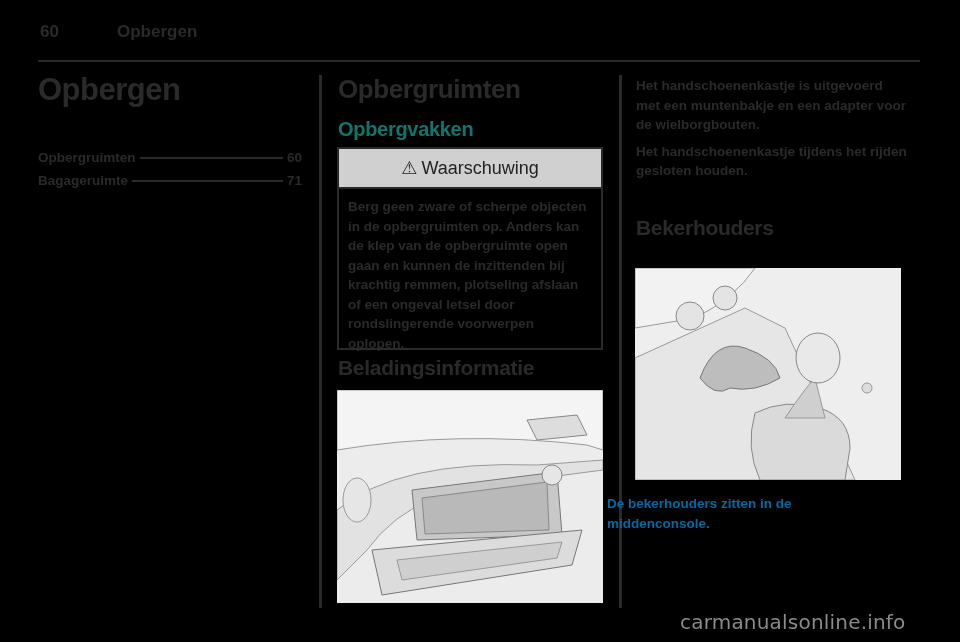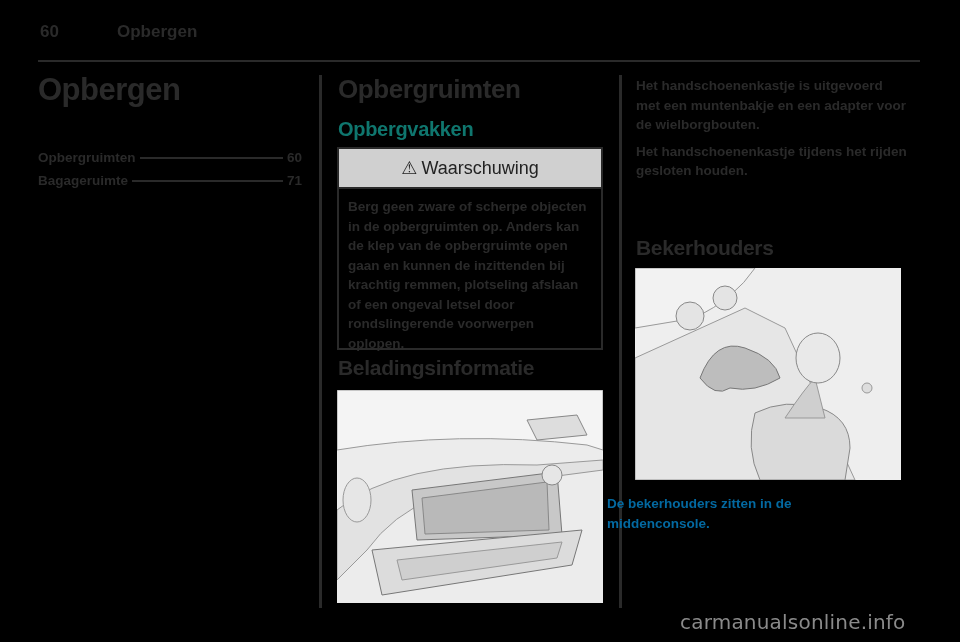--- a/index.html
+++ b/index.html
@@ -34,21 +34,21 @@
     .warn-icon { font-size: 18px; }
     .warn-body { padding: 8px 9px; font-size: 13.5px; line-height: 19.5px; font-weight: bold; color: #2a2a2a; }
 
     .glove-title { left: 338px; top: 356px; }
     .img { background: #ececec; overflow: hidden; }
     .glove-img { left: 337px; top: 390px; width: 266px; height: 213px; }
     .cup-img { left: 635px; top: 268px; width: 266px; height: 212px; }
 
     .col3-text { left: 636px; top: 76px; width: 272px; font-size: 13.5px; font-weight: bold; line-height: 19.5px; color: #2a2a2a; }
     .col3-text p { margin: 0 0 7px 0; }
-    .cup-title { left: 636px; top: 236px; }
+    .cup-title { left: 636px; top: 216px; }
     .cup-text { left: 607px; top: 494px; width: 272px; font-size: 13.5px; font-weight: bold; line-height: 19.5px; color: #0369a1; }
 
     .watermark { left: 680px; top: 610px; font-size: 20px; color: #8a8a8a; font-family: "DejaVu Sans", sans-serif; letter-spacing: 0.2px; }
   </style>
 </head>
 <body>
 
 <div class="abs page-num">60</div>
 <div class="abs running-head">Opbergen</div>
 <div class="abs top-rule"></div>

